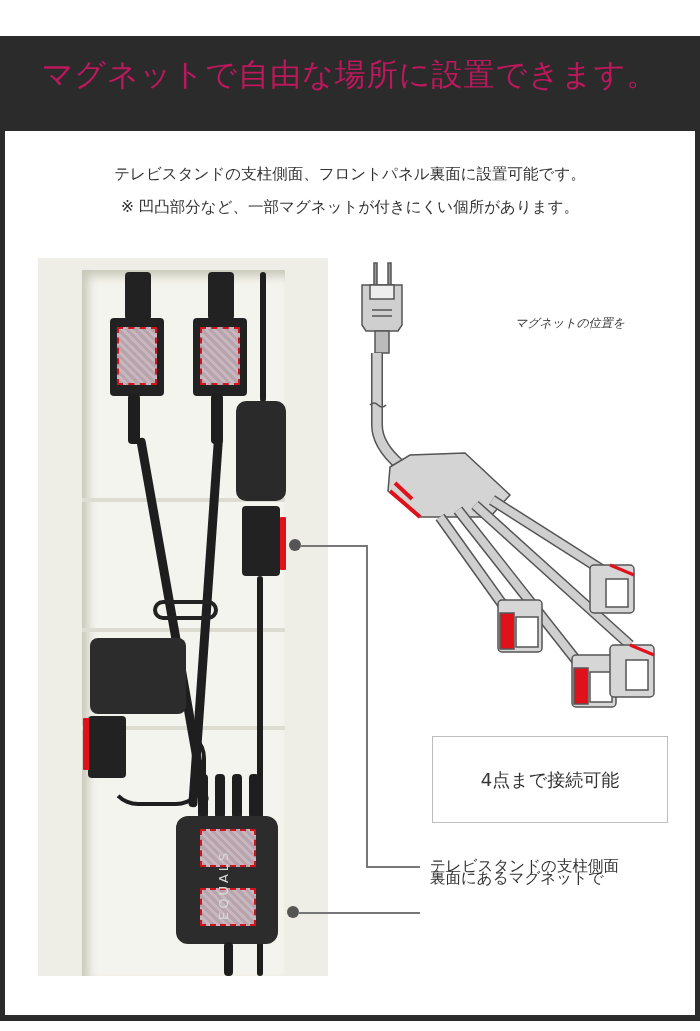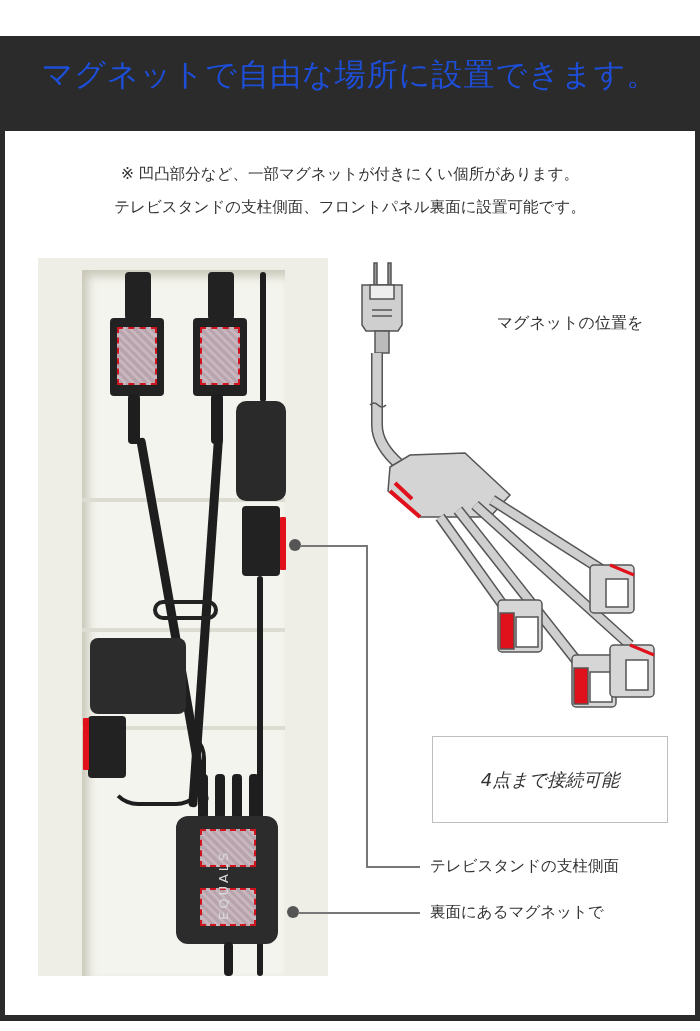--- a/index.html
+++ b/index.html
@@ -8,21 +8,21 @@
       background: #ffffff;
       font-family: "DejaVu Sans", sans-serif;
     }
     .frame {
       position: absolute; left: 0; top: 36px; width: 700px; height: 985px;
       background: #2b2b2b;
     }
     .header-title {
       position: absolute; left: 0; top: 36px; width: 700px; height: 77px;
       display: flex; align-items: center; justify-content: center;
-      color: #1d4ed8; font-family: "DejaVu Serif", serif; font-size: 31px;
+      color: #be185d; font-family: "DejaVu Serif", serif; font-size: 31px;
       letter-spacing: 1px;
     }
     .panel {
       position: absolute; left: 5px; top: 131px; width: 690px; height: 884px;
       background: #ffffff;
     }
     .intro {
       position: absolute; left: 0; top: 158px; width: 700px; text-align: center;
       color: #333; font-size: 15.5px; line-height: 33px;
     }
@@ -44,42 +44,42 @@
     }
     .red-bar { position:absolute; width:6px; background:#e0111b; border-radius:1px; }
     .hub-label {
       position:absolute; color:#d8d8d8; font-size:13px; letter-spacing:3px;
       transform: rotate(-90deg); transform-origin: left top; white-space: nowrap;
     }
     
     .diagram { position:absolute; left:340px; top:255px; width:330px; height:470px; }
     .note {
       position:absolute; left:470px; top:308px; width:200px; text-align:center;
-      color:#333; font-size:16px; line-height:30px;
+      color:#333; font-size:12px; line-height:30px;font-style:italic;
     }
     .infobox {
       position:absolute; left:432px; top:736px; width:236px; height:87px;
       border:1.5px solid #bdbdbd; box-sizing:border-box;
       display:flex; flex-direction:column; align-items:center; justify-content:center;
-      color:#333; font-size:18px; line-height:32px;font-style:italic;
+      color:#333; font-size:18px; line-height:32px;
     }
     .leader { position:absolute; background:#777; }
     .dot { position:absolute; width:12px; height:12px; border-radius:50%; background:#555; }
     .callout { position:absolute; color:#333; font-size:15.5px; line-height:28px; }
   </style>
 </head>
 <body>
 
 <div class="frame"></div>
 <div class="header-title">マグネットで自由な場所に設置できます。</div>
 <div class="panel"></div>
 
 <div class="intro">
+  <div>テレビスタンドの支柱側面、フロントパネル裏面に設置可能です。</div>
   <div>※ 凹凸部分など、一部マグネットが付きにくい個所があります。</div>
-  <div>テレビスタンドの支柱側面、フロントパネル裏面に設置可能です。</div>
 </div>
 
 <div class="photo">
   <div class="recess"></div>
   <div class="shelf" style="top:240px;"></div>
   <div class="shelf" style="top:370px;"></div>
   <div class="shelf" style="top:468px;"></div>
 
   <div class="plug" style="left:87px;top:14px;width:26px;height:48px;"></div>
   <div class="plug" style="left:72px;top:60px;width:54px;height:78px;"></div>
@@ -174,15 +174,15 @@
 <div class="leader" style="left:300px;top:545px;width:67px;height:1.5px;"></div>
 <div class="leader" style="left:366px;top:545px;width:1.5px;height:322px;"></div>
 <div class="leader" style="left:366px;top:866px;width:54px;height:1.5px;"></div>
 
 <div class="dot" style="left:287px;top:906px;"></div>
 <div class="leader" style="left:298px;top:912px;width:122px;height:1.5px;"></div>
 
 <div class="callout" style="left:430px;top:852px;">
   <div>テレビスタンドの支柱側面</div>
 </div>
-<div class="callout" style="left:430px;top:898px;">
+<div class="callout" style="left:430px;top:864px;">
   <div>裏面にあるマグネットで</div>
 </div>
 
 </body></html>

